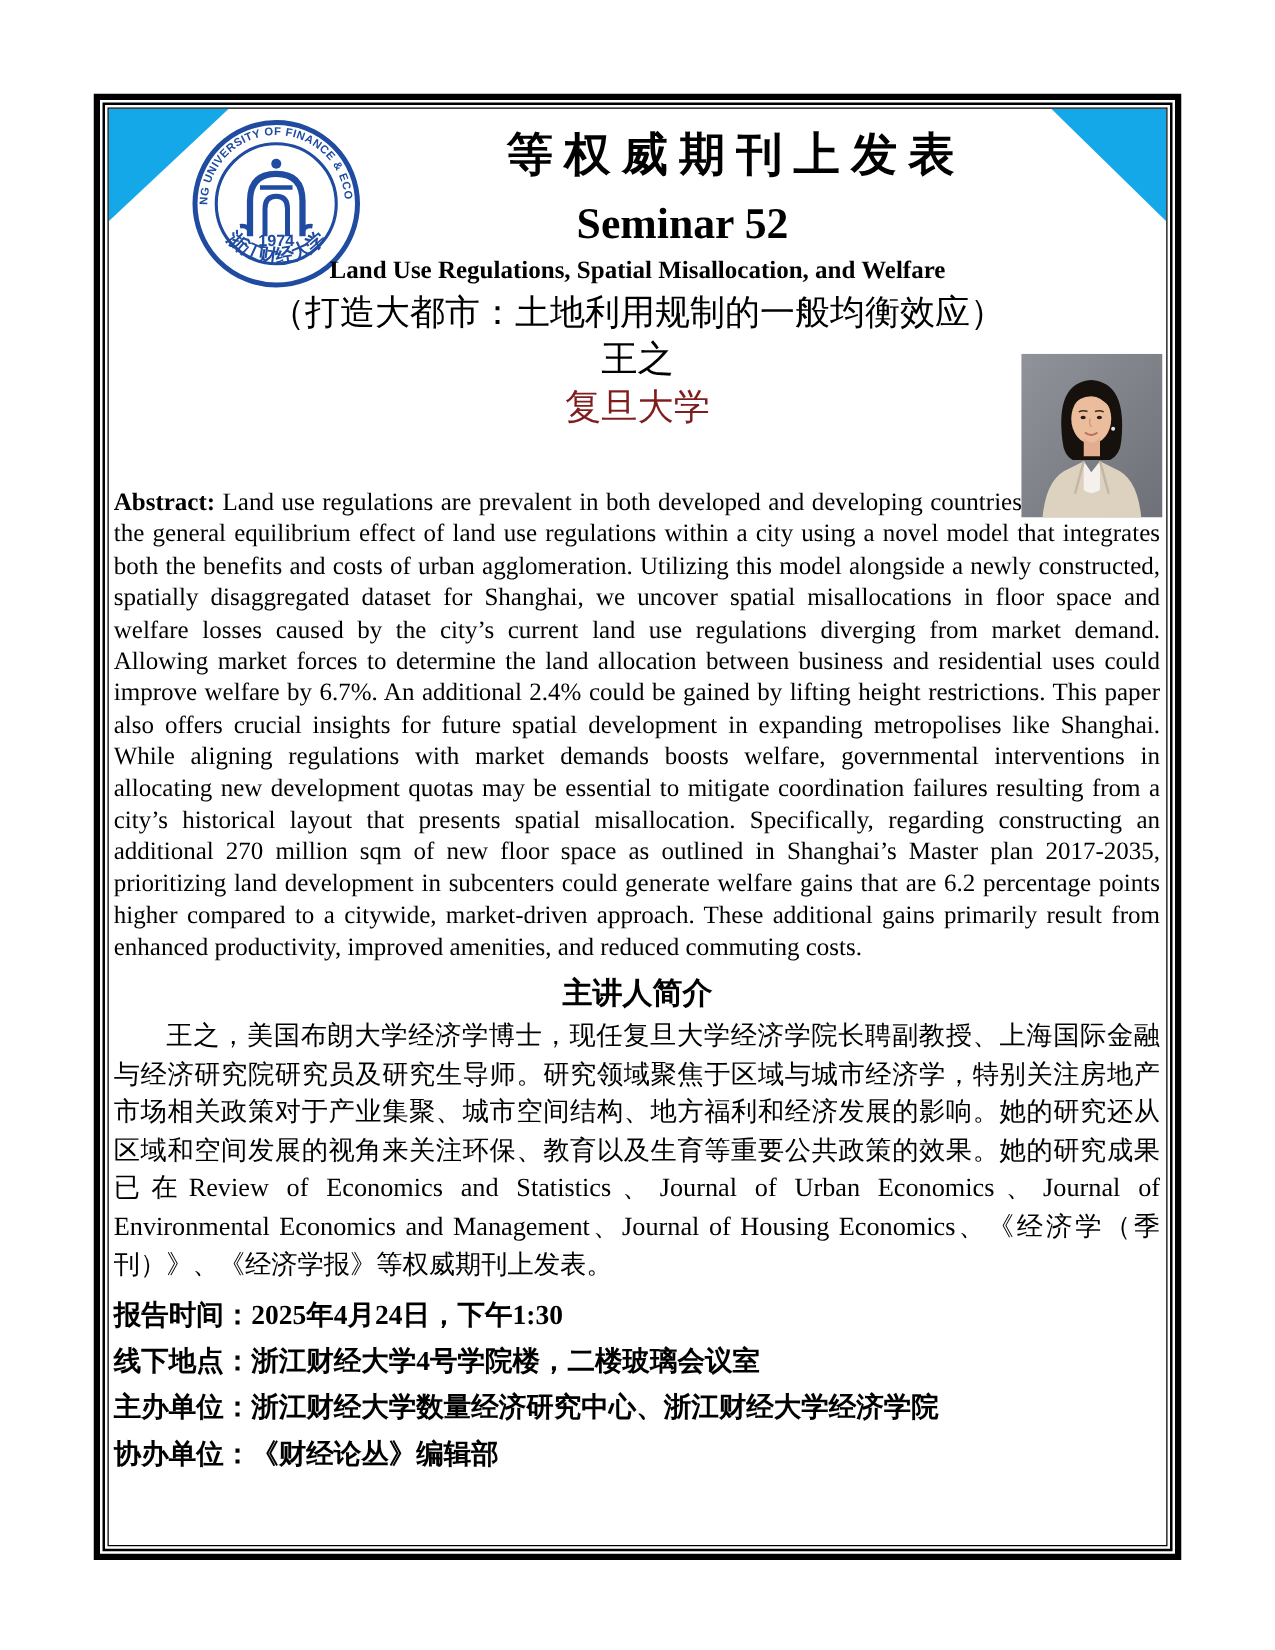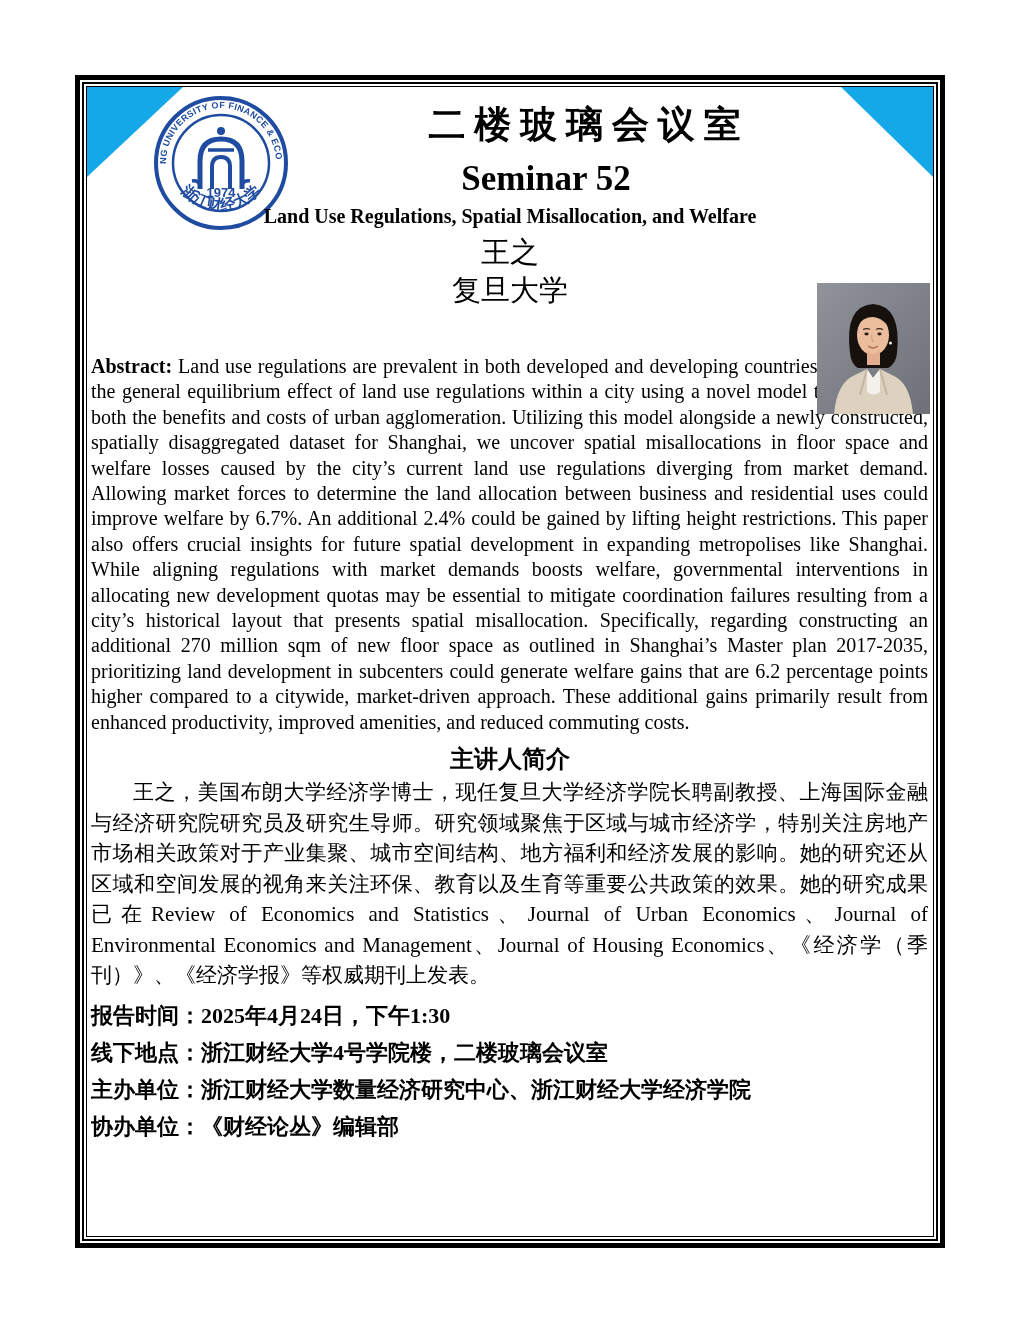--- a/index.html
+++ b/index.html
@@ -37,21 +37,21 @@
   .header { position:relative; text-align:center; padding-top:16px; line-height:1; }
   .t-center-name {
     margin-left:158px; font-size:37px; font-weight:bold;
     letter-spacing:0.24em; line-height:44px;
   }
   .t-seminar { margin-left:72px; font-size:35px; font-weight:bold; line-height:40px; margin-top:12px; }
   .t-topic   { font-size:28px; font-weight:bold; line-height:34px; margin-top:7px; }
   .t-title-en{ font-size:20px; font-weight:bold; line-height:34px; }
   .t-title-zh{ font-size:28px; line-height:36px; }
   .t-speaker { font-size:29px; line-height:38px; }
-  .t-affil   { font-size:29px; line-height:38px; color:#000000; }
+  .t-affil   { font-size:29px; line-height:38px; color:#7f1d1d; }
 
   .abstract {
     margin:45px 0 0 0; padding:0 5px 0 4px;
     font-size:20px; line-height:25.4px;
     text-align:justify;
   }
   .abstract-label { font-weight:bold; }
 
   .bio-heading {
     margin-top:9px; text-align:center;
@@ -120,23 +120,24 @@
             <path d="M51 63 Q56 67 61 63" stroke="#b4705a" stroke-width="1.6" fill="none"></path>
             <circle cx="73.5" cy="60" r="1.6" fill="#e8e4de"></circle>
             <path d="M50 67 L50 82 L63 82 L63 67 Q56 75 50 67 Z" fill="#e2ae8f"></path>
             <path d="M17 131 Q20 99 38 92 L50 86 L56 95 L63 86 L75 92 Q93 99 96 131 Z" fill="#ddd1bf"></path>
             <path d="M50 86 L56 95 L63 86 L63 109 Q56 114 50 109 Z" fill="#f4f1ec"></path>
             <path d="M50 86 L43 112" stroke="#c4b8a4" stroke-width="2" fill="none"></path>
             <path d="M63 86 L70 112" stroke="#c4b8a4" stroke-width="2" fill="none"></path>
           </svg>
 
           <div class="header">
-            <div class="t-center-name">二楼玻璃会议室</div>
+            <div class="t-center-name">等权威期刊上发表</div>
             <div class="t-seminar">Seminar 52</div>
             <div class="t-title-en">Land Use Regulations, Spatial Misallocation, and Welfare</div>
+            <div class="t-title-zh">（打造大都市：土地利用规制的一般均衡效应）</div>
             <div class="t-speaker">王之</div>
             <div class="t-affil">复旦大学</div>
           </div>
 
           <p class="abstract"><span class="abstract-label">Abstract:</span> <span>Land use regulations are prevalent in both developed and developing countries. We examine the general equilibrium effect of land use regulations within a city using a novel model that integrates both the benefits and costs of urban agglomeration. Utilizing this model alongside a newly constructed, spatially disaggregated dataset for Shanghai, we uncover spatial misallocations in floor space and welfare losses caused by the city’s current land use regulations diverging from market demand. Allowing market forces to determine the land allocation between business and residential uses could improve welfare by 6.7%. An additional 2.4% could be gained by lifting height restrictions. This paper also offers crucial insights for future spatial development in expanding metropolises like Shanghai. While aligning regulations with market demands boosts welfare, governmental interventions in allocating new development quotas may be essential to mitigate coordination failures resulting from a city’s historical layout that presents spatial misallocation. Specifically, regarding constructing an additional 270 million sqm of new floor space as outlined in Shanghai’s Master plan 2017-2035, prioritizing land development in subcenters could generate welfare gains that are 6.2 percentage points higher compared to a citywide, market-driven approach. These additional gains primarily result from enhanced productivity, improved amenities, and reduced commuting costs.</span></p>
 
           <div class="bio-heading">主讲人简介</div>
           <p class="bio">王之，美国布朗大学经济学博士，现任复旦大学经济学院长聘副教授、上海国际金融与经济研究院研究员及研究生导师。研究领域聚焦于区域与城市经济学，特别关注房地产市场相关政策对于产业集聚、城市空间结构、地方福利和经济发展的影响。她的研究还从区域和空间发展的视角来关注环保、教育以及生育等重要公共政策的效果。她的研究成果已在Review of Economics and Statistics、Journal of Urban Economics、Journal of Environmental Economics and Management、Journal of Housing Economics、《经济学（季刊）》、《经济学报》等权威期刊上发表。</p>
 
           <div class="details">

